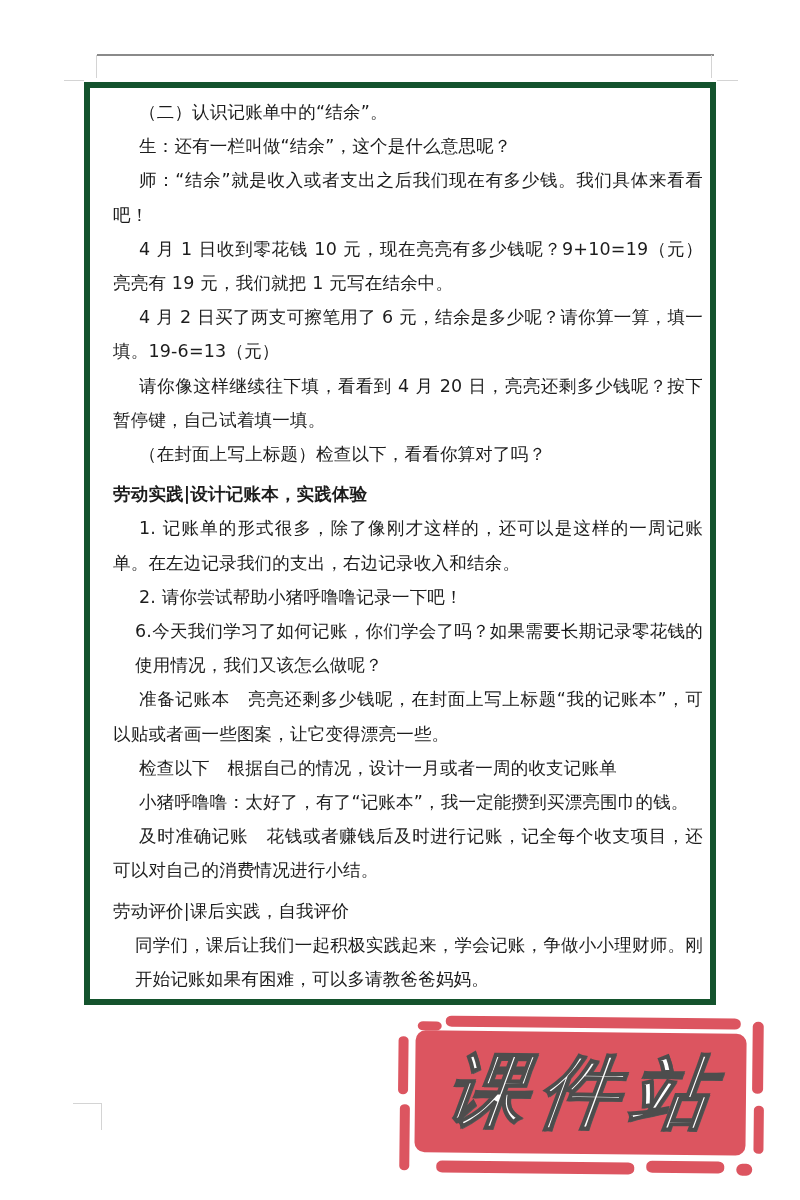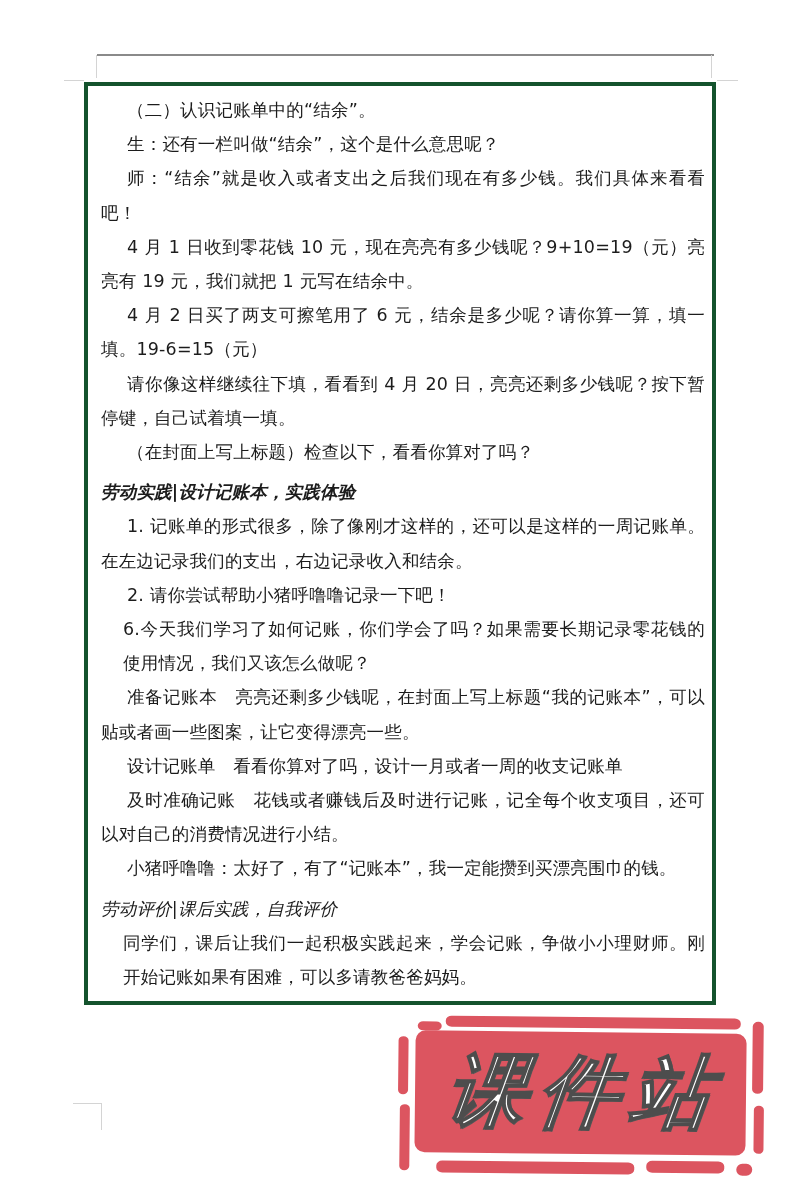--- a/index.html
+++ b/index.html
@@ -22,41 +22,40 @@
   .mark.tl-h { left: 64px;  top: 80px;   width: 20px; height: 1px;  }
   .mark.tr-v { left: 711px; top: 55px;   width: 1px;  height: 23px; }
   .mark.tr-h { left: 717px; top: 80px;   width: 21px; height: 1px;  }
   .mark.bl-h { left: 73px;  top: 1103px; width: 29px; height: 1px;  }
   .mark.bl-v { left: 101px; top: 1103px; width: 1px;  height: 27px; }
 
   
   .doc-box {
     position: absolute; left: 84px; top: 82px;
     width: 632px; height: 923px;
-    border: 4px solid #14532d;
+    border: 6px solid #14532d;
     box-sizing: border-box;
-    padding: 7px 7px 0 13px;
+    padding: 7px 7px 0 23px;
     overflow: hidden;
     background: #ffffff;
   }
   .doc-box p {
     margin: 0;
     font-size: 17.5px;
     line-height: 34.2px;
     color: var(--ink);
     text-align: justify;
     letter-spacing: 0.2px;
   }
   .p-indent { text-indent: 26px; }
   .p-left1  { padding-left: 22px; }
   .p-center {
     text-align: center;
     padding-right: 78px;
     margin-top: 6px !important;
-    font-style: italic;
   }
   .p-center.bold { font-weight: bold; }
 
   
   .stamp {
     position: absolute; left: 395px; top: 1012px;
     width: 372px; height: 170px;
     transform: rotate(0.6deg);
   }
   .stamp .fs {
@@ -100,31 +99,31 @@
 <div class="mark tr-v"></div>
 <div class="mark tr-h"></div>
 <div class="mark bl-h"></div>
 <div class="mark bl-v"></div>
 
 <div class="doc-box">
   <p class="p-indent">（二）认识记账单中的“结余”。</p>
   <p class="p-indent">生：还有一栏叫做“结余”，这个是什么意思呢？</p>
   <p class="p-indent">师：“结余”就是收入或者支出之后我们现在有多少钱。我们具体来看看吧！</p>
   <p class="p-indent">4 月 1 日收到零花钱 10 元，现在亮亮有多少钱呢？9+10=19（元）亮亮有 19 元，我们就把 1 元写在结余中。</p>
-  <p class="p-indent">4 月 2 日买了两支可擦笔用了 6 元，结余是多少呢？请你算一算，填一填。19-6=15（元）</p>
+  <p class="p-indent">4 月 2 日买了两支可擦笔用了 6 元，结余是多少呢？请你算一算，填一填。19-6=13（元）</p>
   <p class="p-indent">请你像这样继续往下填，看看到 4 月 20 日，亮亮还剩多少钱呢？按下暂停键，自己试着填一填。</p>
   <p class="p-indent">（在封面上写上标题）检查以下，看看你算对了吗？</p>
   <p class="p-center bold">劳动实践|设计记账本，实践体验</p>
   <p class="p-indent">1. 记账单的形式很多，除了像刚才这样的，还可以是这样的一周记账单。在左边记录我们的支出，右边记录收入和结余。</p>
   <p class="p-indent">2. 请你尝试帮助小猪呼噜噜记录一下吧！</p>
   <p class="p-left1">6.今天我们学习了如何记账，你们学会了吗？如果需要长期记录零花钱的使用情况，我们又该怎么做呢？</p>
   <p class="p-indent">准备记账本　亮亮还剩多少钱呢，在封面上写上标题“我的记账本”，可以贴或者画一些图案，让它变得漂亮一些。</p>
-  <p class="p-indent">设计记账单　看看你算对了吗，设计一月或者一周的收支记账单</p>
+  <p class="p-indent">检查以下　根据自己的情况，设计一月或者一周的收支记账单</p>
+  <p class="p-indent">小猪呼噜噜：太好了，有了“记账本”，我一定能攒到买漂亮围巾的钱。</p>
   <p class="p-indent">及时准确记账　花钱或者赚钱后及时进行记账，记全每个收支项目，还可以对自己的消费情况进行小结。</p>
-  <p class="p-indent">小猪呼噜噜：太好了，有了“记账本”，我一定能攒到买漂亮围巾的钱。</p>
   <p class="p-center">劳动评价|课后实践，自我评价</p>
   <p class="p-left1">同学们，课后让我们一起积极实践起来，学会记账，争做小小理财师。刚开始记账如果有困难，可以多请教爸爸妈妈。</p>
   <p class="p-left1">完成活动后，让我们从四个方面对自己进行评价。看看你能得到几颗星呢？</p>
 </div>
 
 <div class="stamp">
   <div class="fs s1"></div>
   <div class="fs s2"></div>
   <div class="fs s3"></div>
   <div class="fs s4"></div>

